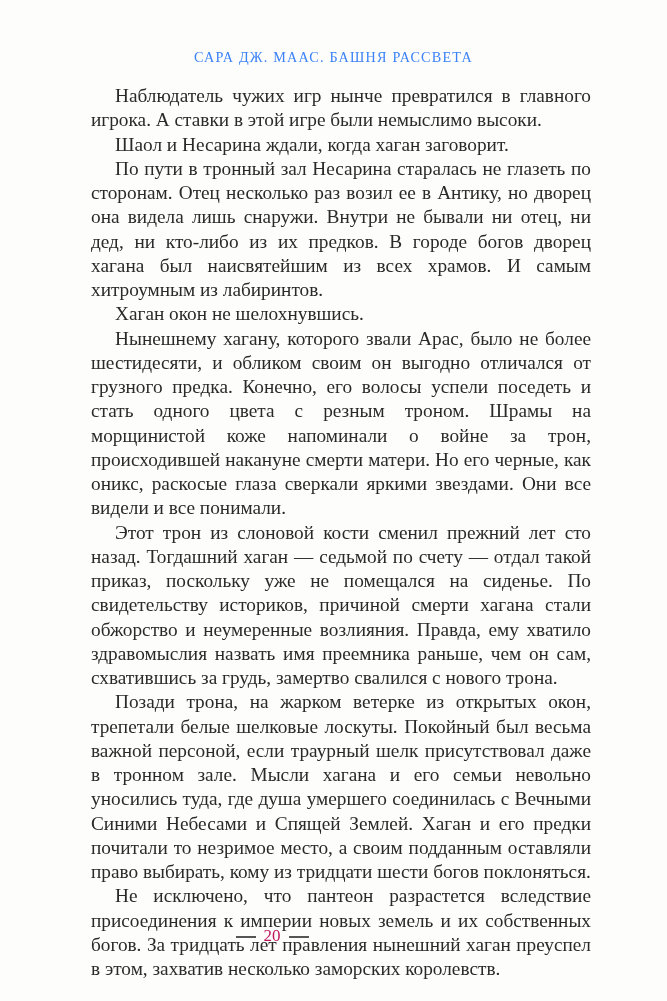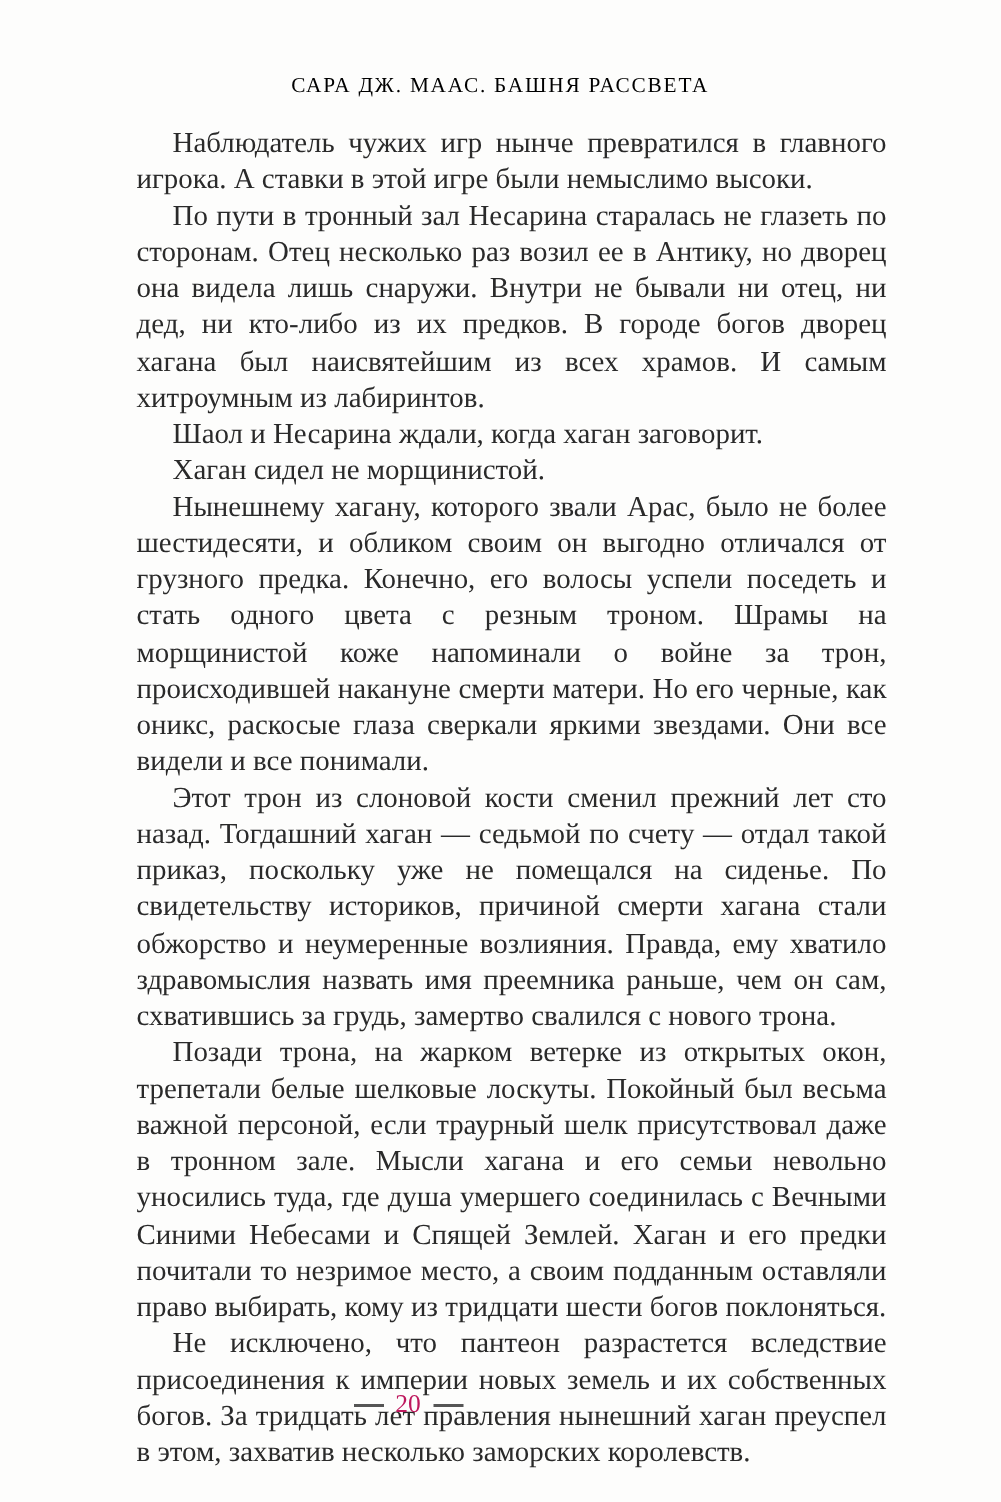--- a/index.html
+++ b/index.html
@@ -6,21 +6,21 @@
   body {
     width: 667px; height: 1001px; overflow: hidden;
     background: #fdfdfc;
     font-family: "Liberation Serif", "DejaVu Serif", serif;
     color: #2a2a2a;
   }
   .page { position: relative; width: 667px; height: 1001px; }
   .running-head {
     position: absolute; top: 49px; left: 0; width: 667px;
     text-align: center; font-size: 14.2px; letter-spacing: 1.2px;
-    color: #000000;
+    color: #3b82f6;
   }
   .body-text {
     position: absolute; top: 84px; left: 91px; width: 500px;
     font-size: 19.3px; line-height: 24.25px;
     text-align: justify;
   }
   .body-text p {
     margin: 0; text-indent: 24px;
     text-align-last: left;
     hyphens: manual;
@@ -32,23 +32,23 @@
   .folio .dash { display: inline-block; width: 20px; height: 1.4px; background: #555; vertical-align: middle; margin: 0 8px; }
 </style>
 </head>
 <body>
 
 <div class="page">
   <div class="running-head">САРА ДЖ. МААС. БАШНЯ РАССВЕТА</div>
 
   <div class="body-text">
     <p>Наблюдатель чужих игр нынче превратился в главного игрока. А ставки в этой игре были немыслимо высоки.</p>
+    <p>Шаол и Несарина ждали, когда хаган заговорит.</p>
     <p>По пути в тронный зал Несарина старалась не глазеть по сторонам. Отец несколько раз возил ее в Антику, но дворец она видела лишь снаружи. Внутри не бывали ни отец, ни дед, ни кто-либо из их предков. В городе богов дворец хагана был наисвятейшим из всех храмов. И самым хитроумным из лабиринтов.</p>
-    <p>Шаол и Несарина ждали, когда хаган заговорит.</p>
-    <p>Хаган сидел не морщинистой.</p>
+    <p>Хаган окон не шелохнувшись.</p>
     <p>Нынешнему хагану, которого звали Арас, было не более шестидесяти, и обликом своим он выгодно отличался от грузного предка. Конечно, его волосы успели поседеть и стать одного цвета с резным троном. Шрамы на морщинистой коже напоминали о войне за трон, происходившей накануне смерти матери. Но его черные, как оникс, раскосые глаза сверкали яркими звездами. Они все видели и все понимали.</p>
     <p>Этот трон из слоновой кости сменил прежний лет сто назад. Тогдашний хаган — седьмой по счету — отдал такой приказ, поскольку уже не помещался на сиденье. По свидетельству историков, причиной смерти хагана стали обжорство и неумеренные возлияния. Правда, ему хватило здравомыслия назвать имя преемника раньше, чем он сам, схватившись за грудь, замертво свалился с нового трона.</p>
     <p>Позади трона, на жарком ветерке из открытых окон, трепетали белые шелковые лоскуты. Покойный был весьма важной персоной, если траурный шелк присутствовал даже в тронном зале. Мысли хагана и его семьи невольно уносились туда, где душа умершего соединилась с Вечными Синими Небесами и Спящей Землей. Хаган и его предки почитали то незримое место, а своим подданным оставляли право выбирать, кому из тридцати шести богов поклоняться.</p>
     <p>Не исключено, что пантеон разрастется вследствие присоединения к империи новых земель и их собственных богов. За тридцать лет правления нынешний хаган преуспел в этом, захватив несколько заморских королевств.</p>
   </div>
 
   <div class="folio">
     <span class="dash"></span><span>20</span><span class="dash"></span>
   </div>
 </div>

